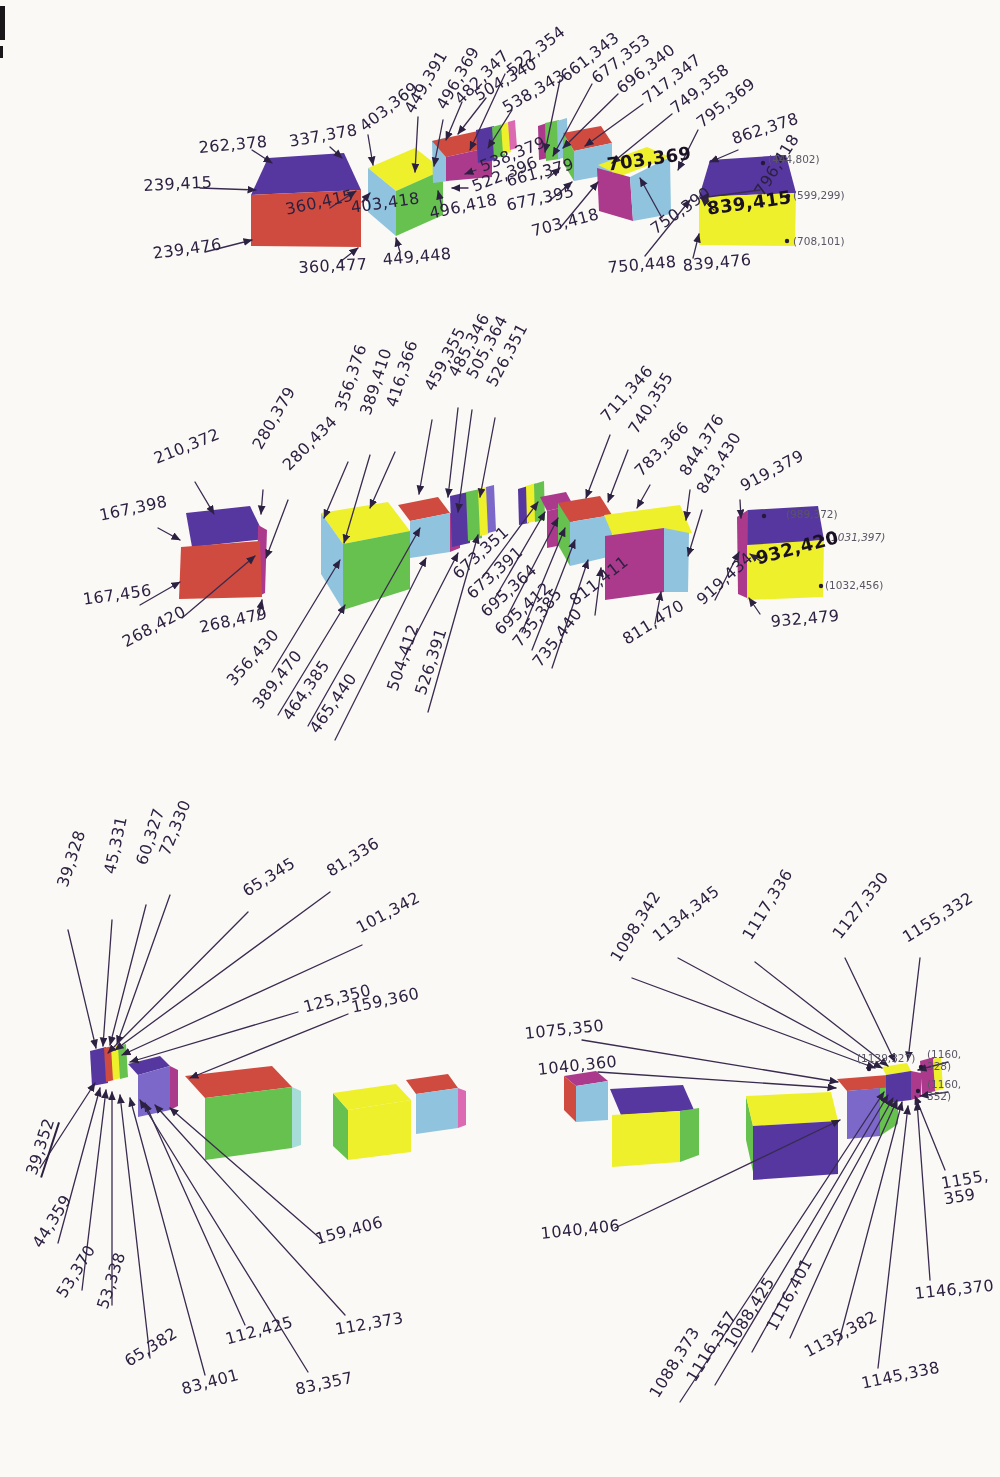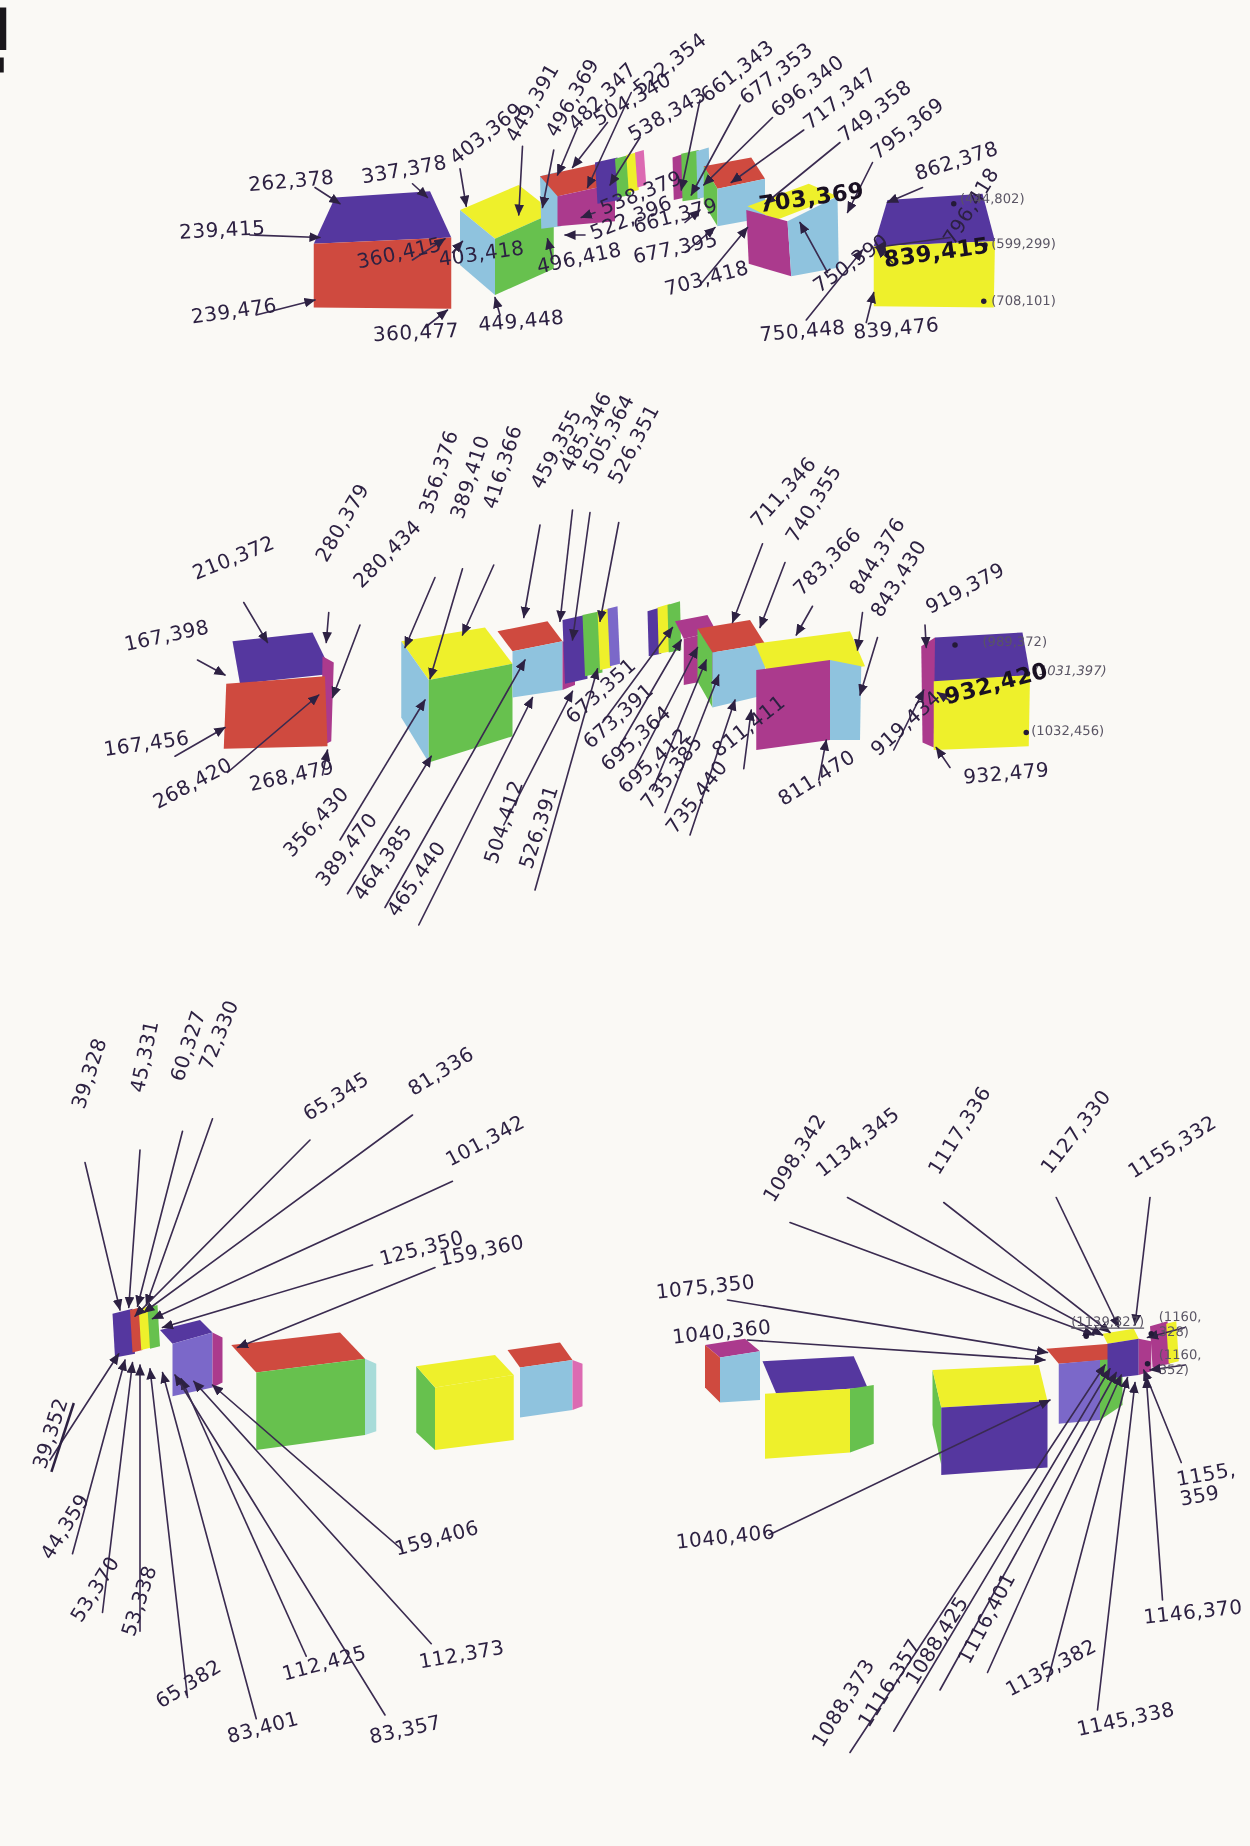--- a/index.html
+++ b/index.html
@@ -336,21 +336,21 @@
       <div class="lbl" style="left: 540px; top: 1226px; transform: rotate(-6deg);">1040,406</div>
       <div class="lbl" style="left: 940px; top: 1176px; transform: rotate(-10deg);">1155,
 359</div>
       <div class="lbl" style="left: 914px; top: 1286px; transform: rotate(-6deg);">1146,370</div>
       <div class="lbl" style="left: 860px; top: 1376px; transform: rotate(-12deg);">1145,338</div>
       <div class="lbl" style="left: 802px; top: 1346px; transform: rotate(-28deg);">1135,382</div>
       <div class="lbl" style="left: 764px; top: 1326px; transform: rotate(-62deg);">1116,401</div>
       <div class="lbl" style="left: 722px; top: 1342px; transform: rotate(-58deg);">1088,425</div>
       <div class="lbl" style="left: 684px; top: 1376px; transform: rotate(-58deg);">1116,357</div>
       <div class="lbl" style="left: 647px; top: 1392px; transform: rotate(-58deg);">1088,373</div>
-      <div class="lbl printed" style="left: 857px; top: 1052px; text-decoration: underline;">(1139,327)</div>
+      <div class="lbl printed" style="left: 857px; top: 1052px;">(1139,327)</div>
       <div class="lbl printed" style="left: 927px; top: 1048px;">(1160,
 328)</div>
       <div class="lbl printed" style="left: 927px; top: 1078px;">(1160,
 352)</div>
     </div>
 <div class="scanmark" style="left: 0px; top: 6px; width: 5px; height: 34px;"></div>
     <div class="scanmark" style="left: 0px; top: 46px; width: 3px; height: 12px;"></div>
   </div>
 
 </body></html>

